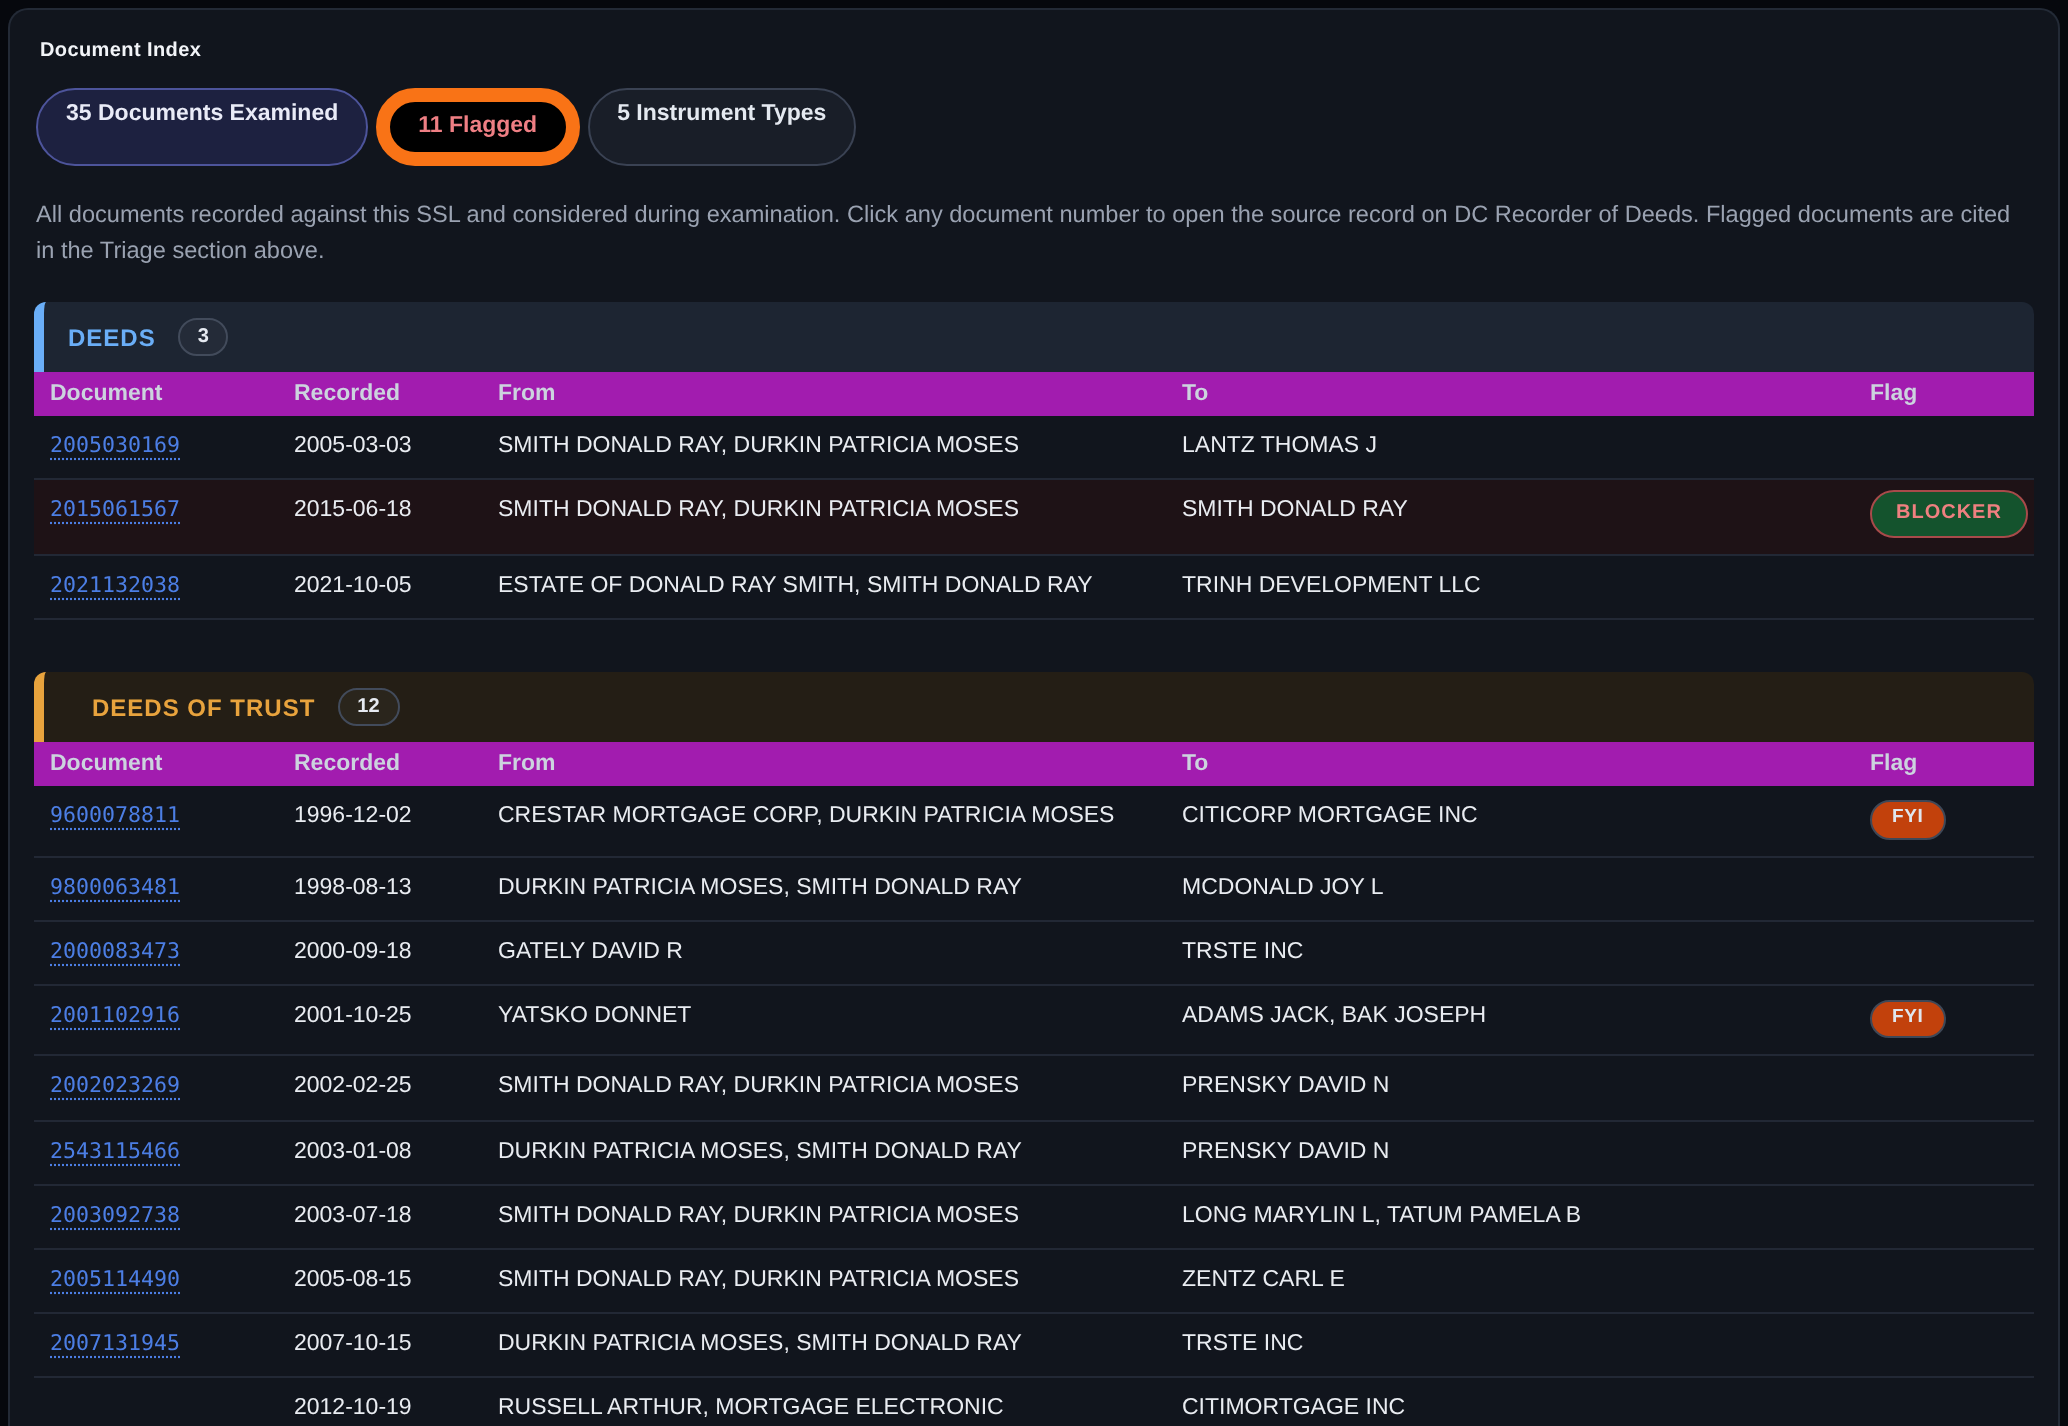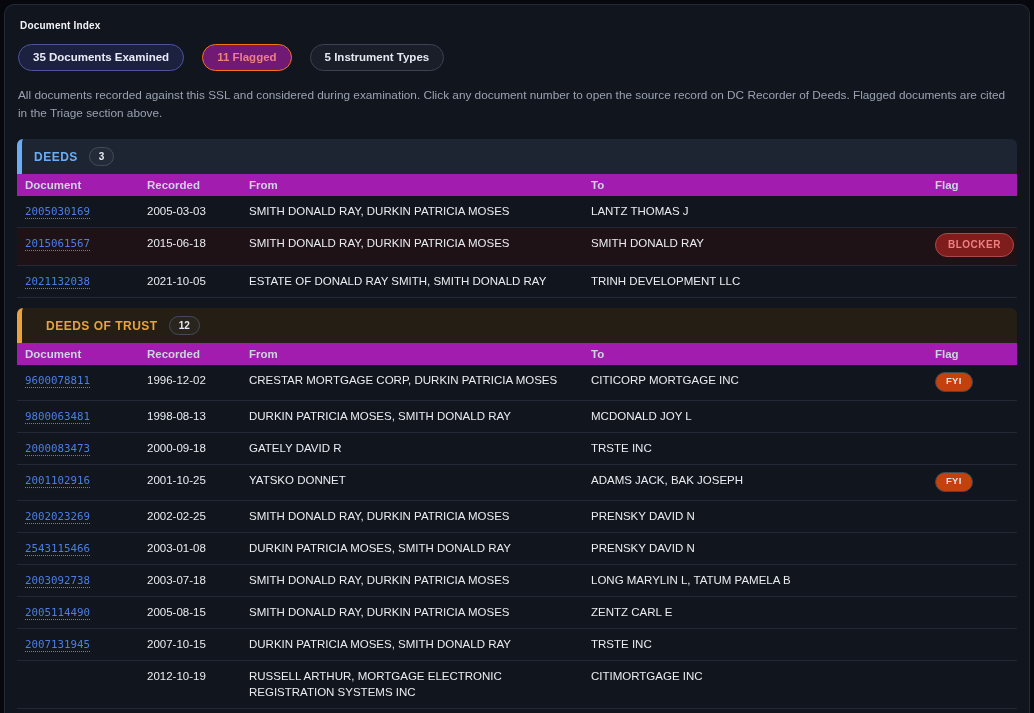--- a/index.html
+++ b/index.html
@@ -13,33 +13,33 @@
     position:absolute; left:4px; top:4px; width:1026px; height:760px;
     background:#11151d;
     border:1px solid #232a36; border-bottom:none;
     border-radius:10px 10px 0 0;
     padding:13px 12px 0 12px;
   }
   .page-title {
     font-size:10px; font-weight:700; color:#f2f4f8;
     margin:2px 0 13px 3px; letter-spacing:0.2px;
   }
-  .pills { display:flex; gap:18px; margin:0 0 15px 1px; }
+  .pills { display:flex; gap:4px; margin:0 0 15px 1px; }
   .pill {
     border-radius:999px; padding:6px 14px; font-size:11.5px; font-weight:700;
     line-height:1.1;
   }
   .pill-indigo { background:#1d2140; border:1px solid #4d549b; color:#e9ebf7; }
-  .pill-red    { background:#701a75; border:1px solid #f97316; color:#ef7f84; }
+  .pill-red    { background:#000000; border:7px solid #f97316; color:#ef7f84; }
   .pill-neutral{ background:#191e28; border:1px solid #3a4253; color:#e4e9f0; }
   .description {
     color:#9aa2b1; font-size:11.8px; line-height:1.55;
     margin:0 0 17px 1px; max-width:1002px;
   }
-  .section { margin-bottom:10px; }
+  .section { margin-bottom:26px; }
   .section-header {
     display:flex; align-items:center; gap:11px;
     padding:8px 12px; border-radius:6px 6px 0 0;
     border-left:5px solid var(--accent);
   }
   .section-title {
     font-size:12px; font-weight:700; letter-spacing:0.5px;
     color:var(--accent);
   }
   .section-count {
@@ -64,21 +64,21 @@
     color:#4c7ee4; font-family:"DejaVu Sans Mono", monospace; font-size:10.8px;
     text-decoration:underline dotted; text-underline-offset:3px; cursor:pointer;
   }
   .badge {
     display:inline-block; border-radius:999px; padding:3px 10px 4px 10px;
     font-size:9.5px; font-weight:700; letter-spacing:0.3px; margin-top:-2px;
     line-height:1.1;
   }
   .badge-fyi { border:1px solid #3f4857; color:#e0e6ee; background:#c2410c; }
   .badge-blocker {
-    border:1px solid #a84a4a; color:#ef8080; background:#7f1d1d;
+    border:1px solid #a84a4a; color:#ef8080; background:#14532d;
     padding:5px 12px 6px 12px; font-size:10px; letter-spacing:0.5px;
   }
   tr.row-blocker td { background:#1e1216; }
 </style>
 </head>
 <body>
 
 <div class="card">
   <div class="page-title">Document Index</div>
 

